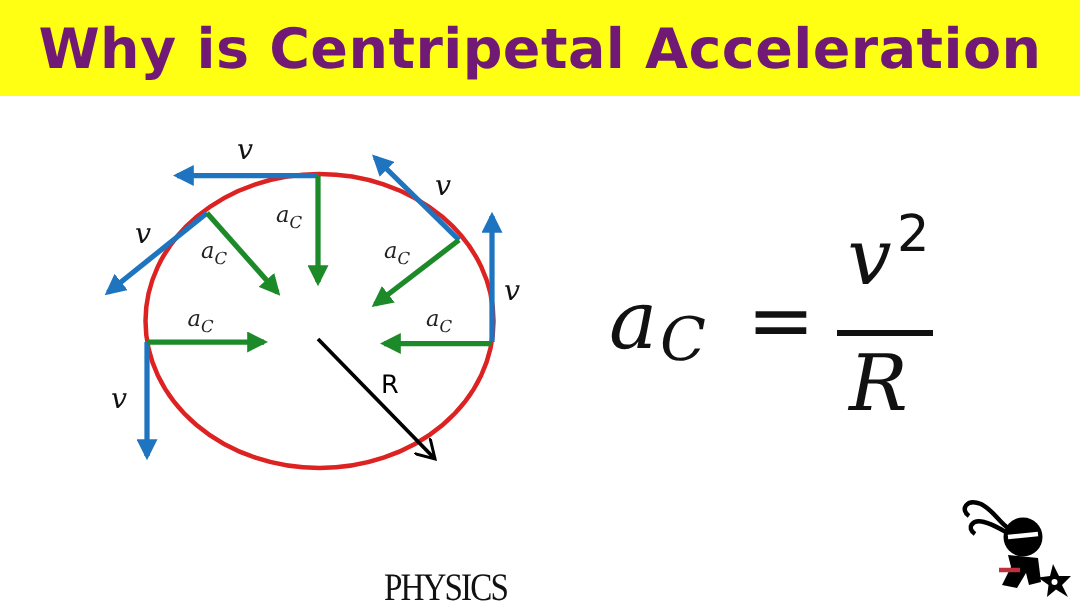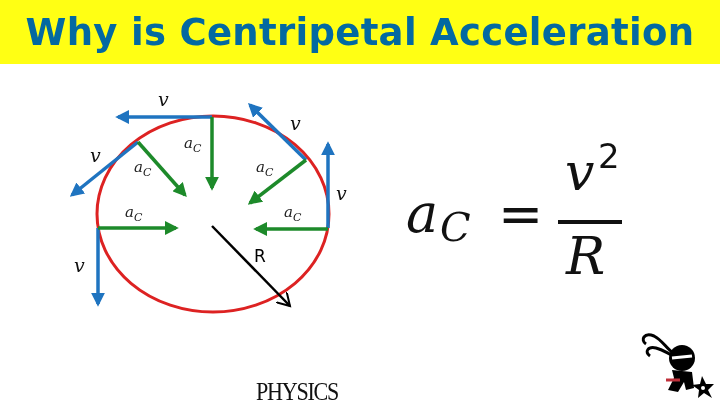--- a/index.html
+++ b/index.html
@@ -1,18 +1,18 @@
 <!DOCTYPE html>
 <html><head>
 <meta charset="utf-8">
 <style>
   html, body { margin: 0; padding: 0; }
   body { width: 720px; height: 404px; overflow: hidden; background: #ffffff; position: relative; font-family: "DejaVu Sans", sans-serif; }
   .banner { position: absolute; left: 0; top: 0; width: 720px; height: 64px; background: #ffff14; }
-  .banner-title { position: absolute; left: 0; top: 0; width: 720px; height: 64px; line-height: 66px; text-align: center; font-family: "DejaVu Sans", sans-serif; font-weight: bold; font-size: 37px; color: #0369a1; letter-spacing: 0.3px; }
+  .banner-title { position: absolute; left: 0; top: 0; width: 720px; height: 64px; line-height: 66px; text-align: center; font-family: "DejaVu Sans", sans-serif; font-weight: bold; font-size: 37px; color: #701a75; letter-spacing: 0.3px; }
   svg.diagram { position: absolute; left: 0; top: 64px; }
   .formula { position: absolute; left: 400px; top: 148px; width: 240px; height: 140px; }
   .f-a { position: absolute; left: 6px; top: 34px; font-family: "DejaVu Serif", serif; font-style: italic; font-size: 54px; color: #111; }
   .f-sub { position: absolute; left: 40px; top: 56px; font-family: "DejaVu Serif", serif; font-style: italic; font-size: 40px; color: #111; }
   .f-eq { position: absolute; left: 98px; top: 34px; font-family: "DejaVu Sans", sans-serif; font-size: 54px; color: #111; }
   .f-num { position: absolute; left: 165px; top: -6px; font-family: "DejaVu Serif", serif; font-style: italic; font-size: 52px; color: #111; }
   .f-sup { position: absolute; left: 198px; top: -12px; font-family: "DejaVu Sans", sans-serif; font-size: 34px; color: #111; }
   .f-bar { position: absolute; left: 158px; top: 72px; width: 64px; height: 4px; background: #111; }
   .f-den { position: absolute; left: 166px; top: 78px; font-family: "DejaVu Serif", serif; font-style: italic; font-size: 52px; color: #111; }
   .logo { position: absolute; left: 256px; top: 377px; height: 32px; display: flex; align-items: baseline; }

